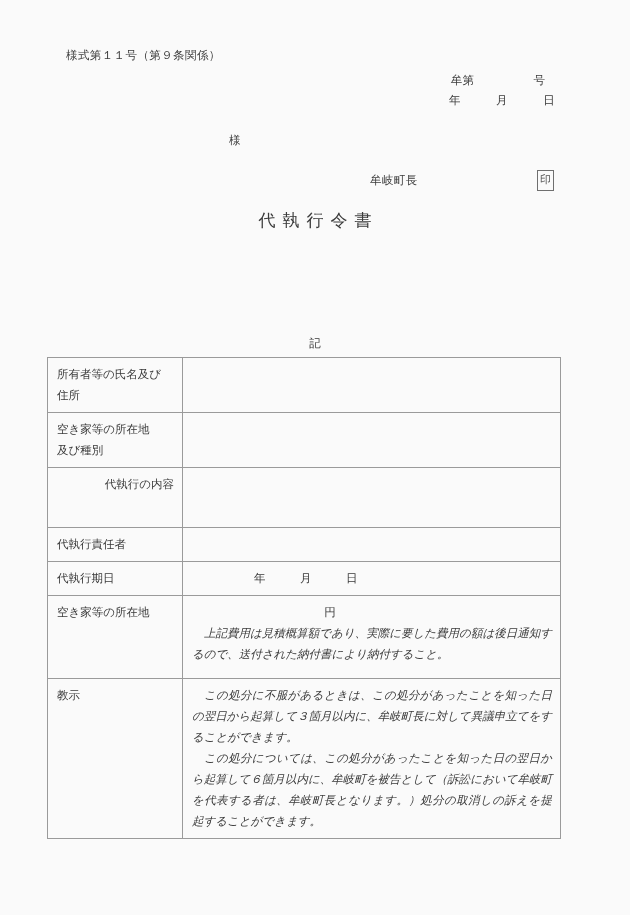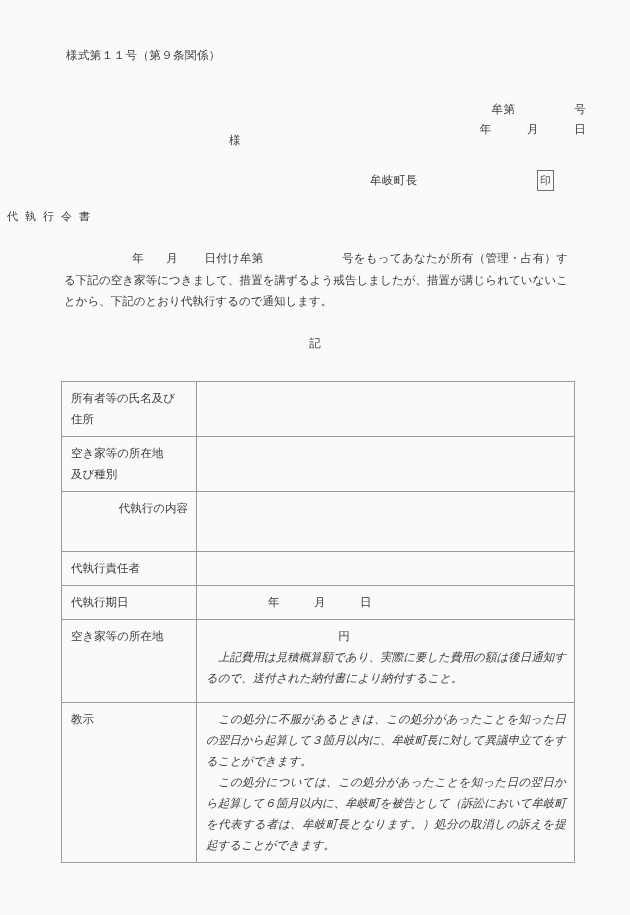--- a/index.html
+++ b/index.html
@@ -28,25 +28,24 @@
   .form-no {
     position: absolute;
     left: 66px;
     top: 48px;
     font-size: 11.5px;
     letter-spacing: 0.4px;
     white-space: pre;
   }
   .doc-number-block {
     position: absolute;
-    right: 44px;
+    right: 52px;
     top: 70px;
-    text-align: right;
+    text-align: center;
     width: 160px;
-    margin-top: 29px;
   }
   .doc-number-line {
     white-space: pre;
     font-size: 11.5px;
     line-height: 20px;
     letter-spacing: 0.3px;
   }
   .doc-number-line.indent {
     padding-left: 8px;
   }
@@ -57,20 +56,21 @@
     top: 133px;
     font-size: 11.5px;
   }
 
   .issuer-row {
     position: absolute;
     left: 0;
     right: 0;
     top: 173px;
     height: 22px;
+    font-family: Liberation Mono, monospace;
   }
   .issuer-name {
     position: absolute;
     left: 370px;
     top: 0;
     font-size: 11.5px;
     letter-spacing: 0.4px;
   }
   .seal-box {
     position: absolute;
@@ -84,22 +84,22 @@
     line-height: 19px;
     text-align: center;
     color: #555;
   }
 
   .doc-title {
     position: absolute;
     left: 0;
     right: 0;
     top: 209px;
-    text-align: left;
-    font-size: 11px;
+    text-align: center;
+    font-size: 17px;
     letter-spacing: 7px;
     text-indent: 7px;
   }
 
   
   .body-text {
     position: absolute;
     left: 64px;
     width: 504px;
     top: 248px;
@@ -121,26 +121,25 @@
     left: 0;
     right: 0;
     top: 336px;
     text-align: center;
     font-size: 11.5px;
   }
 
   
   table.form-table {
     position: absolute;
-    left: 61px;
+    left: 47px;
     top: 357px;
     width: 513px;
     border-collapse: collapse;
     table-layout: fixed;
-    margin-top: 24px;
   }
   table.form-table td {
     border: 1px solid #9a9a9a;
     vertical-align: top;
     font-size: 11.5px;
     line-height: 21px;
     padding: 6px 8px 6px 9px;
     box-sizing: border-box;
   }
   td.label-cell {
@@ -190,23 +189,20 @@
 
   <div class="addressee">様</div>
 
   <div class="issuer-row">
     <div class="issuer-name">牟岐町長</div>
     <div class="seal-box">印</div>
   </div>
 
   <div class="doc-title">代執行令書</div>
 
-  <div class="body-text">
-    <span class="lead-indent"></span><span>年</span><span class="gap-s"></span><span>月</span><span class="gap-m"></span><span>日付け牟第</span><span class="gap-l"></span><span>号をもってあなたが所有（管理・占有）</span><span>する下記の空き家等につきまして、措置を講ずるよう戒告しましたが、措置が講じられて</span><span>いないことから、下記のとおり代執行するので通知します。</span>
-  </div>
 
   <div class="ki-mark">記</div>
 
   <table class="form-table">
     <tbody>
       <tr class="r-tall-1">
         <td class="label-cell">
           <span class="cell-lines">所有者等の氏名及び
 住所</span>
         </td>

